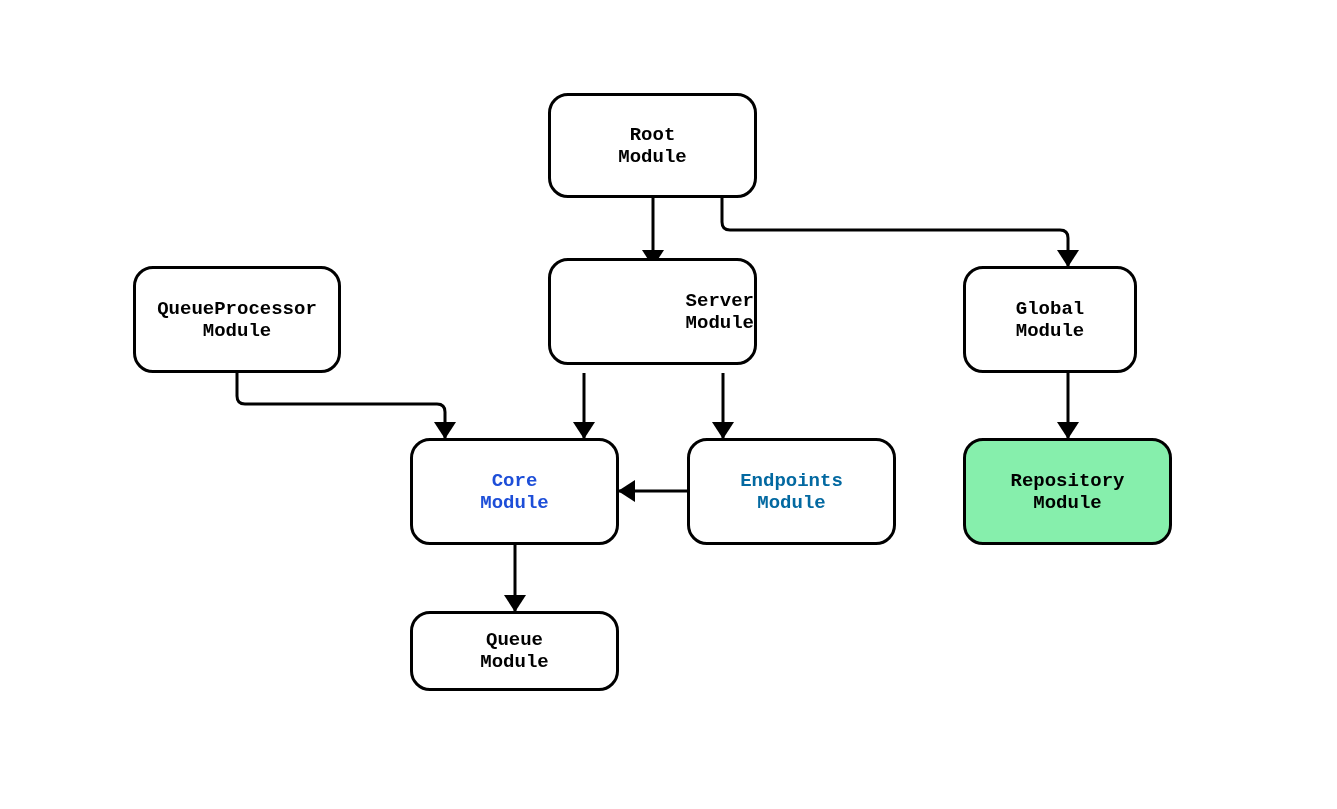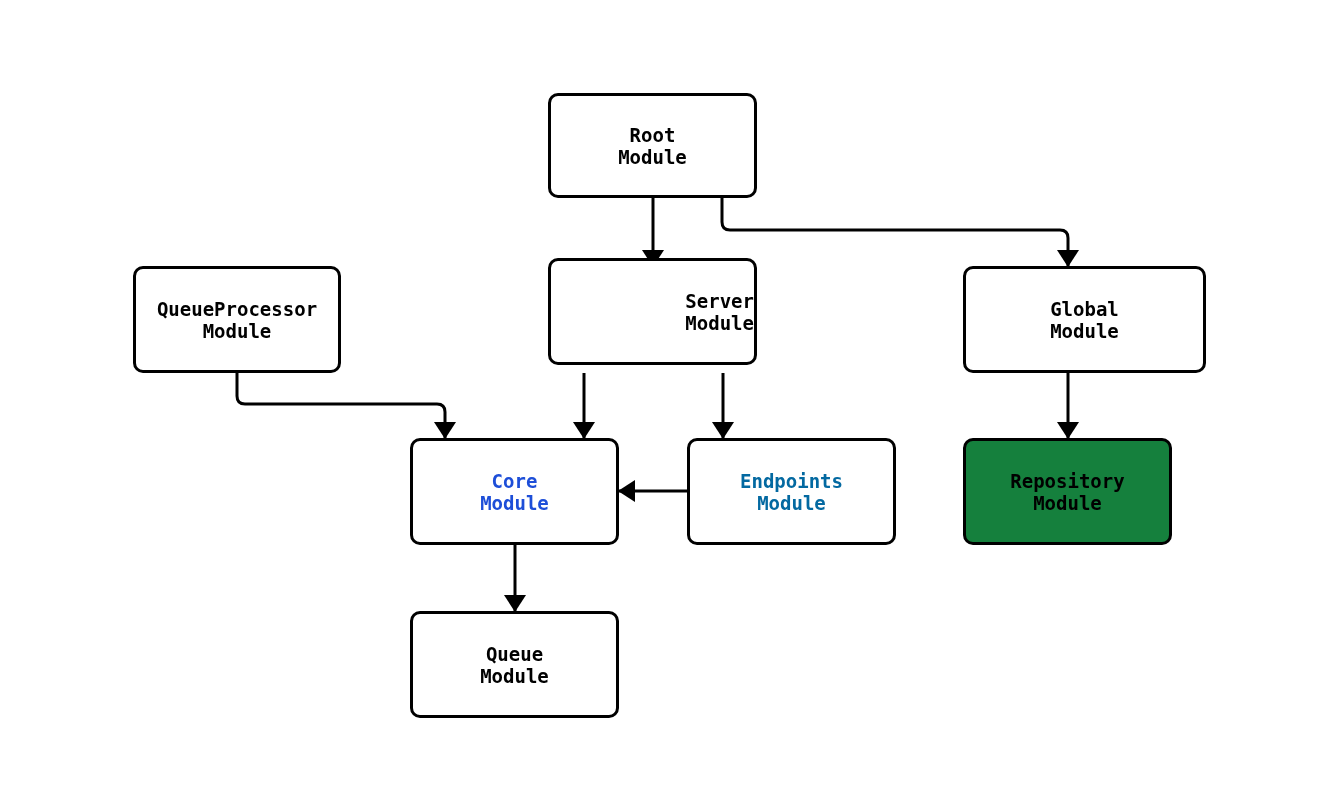--- a/index.html
+++ b/index.html
@@ -19,31 +19,32 @@
     position: absolute;
     left: 0;
     top: 0;
     width: 1337px;
     height: 809px;
   }
   .node {
     position: absolute;
     box-sizing: border-box;
     border: 3px solid #000000;
-    border-radius: 10px;
+    border-radius: 20px;
     background: #ffffff;
     display: flex;
     flex-direction: column;
     align-items: center;
     justify-content: center;
     text-align: center;
     font-weight: bold;
     font-size: 19px;
     line-height: 22px;
     color: #000000;
+    font-family: Liberation Mono, monospace;
   }
 </style>
 </head>
 <body>
 
 <div class="canvas">
   <svg class="edges-layer" width="1337" height="809" viewBox="0 0 1337 809" xmlns="http://www.w3.org/2000/svg">
     <defs>
       <marker id="arrowhead" viewBox="0 0 17 22" markerUnits="userSpaceOnUse" markerWidth="17" markerHeight="22" refX="16" refY="11" orient="auto">
         <path d="M0,0 L17,11 L0,22 Z" fill="#000000"></path>
@@ -66,34 +67,34 @@
         <span>Module</span>
       </div>
       <div class="node" style="left: 133px; top: 266px; width: 208px; height: 107px; border-color: rgb(0, 0, 0); background: rgb(255, 255, 255); color: rgb(0, 0, 0);">
         <span>QueueProcessor</span>
         <span>Module</span>
       </div>
       <div class="node" style="left: 548px; top: 258px; width: 209px; height: 107px; border-color: rgb(0, 0, 0); background: rgb(255, 255, 255); color: rgb(0, 0, 0); align-items: flex-end;">
         <span>Server</span>
         <span>Module</span>
       </div>
-      <div class="node" style="left: 963px; top: 266px; width: 243px; height: 107px; border-color: rgb(0, 0, 0); background: rgb(255, 255, 255); color: rgb(0, 0, 0);">
+      <div class="node" style="left: 963px; top: 266px; width: 174px; height: 107px; border-color: rgb(0, 0, 0); background: rgb(255, 255, 255); color: rgb(0, 0, 0);">
         <span>Global</span>
         <span>Module</span>
       </div>
       <div class="node" style="left: 410px; top: 438px; width: 209px; height: 107px; border-color: rgb(0, 0, 0); background: rgb(255, 255, 255); color: #1d4ed8;">
         <span>Core</span>
         <span>Module</span>
       </div>
       <div class="node" style="left: 687px; top: 438px; width: 209px; height: 107px; border-color: rgb(0, 0, 0); background: rgb(255, 255, 255); color: #0369a1;">
         <span>Endpoints</span>
         <span>Module</span>
       </div>
-      <div class="node" style="left: 963px; top: 438px; width: 209px; height: 107px; border-color: rgb(0, 0, 0); background: #15803d; color: rgb(0, 0, 0);">
+      <div class="node" style="left: 963px; top: 438px; width: 209px; height: 107px; border-color: rgb(0, 0, 0); background: #86efac; color: rgb(0, 0, 0);">
         <span>Repository</span>
         <span>Module</span>
       </div>
-      <div class="node" style="left: 410px; top: 611px; width: 209px; height: 107px; border-color: rgb(0, 0, 0); background: rgb(255, 255, 255); color: rgb(0, 0, 0);">
+      <div class="node" style="left: 410px; top: 611px; width: 209px; height: 80px; border-color: rgb(0, 0, 0); background: rgb(255, 255, 255); color: rgb(0, 0, 0);">
         <span>Queue</span>
         <span>Module</span>
       </div>
     </div>
 </div>
 
 </body></html>

